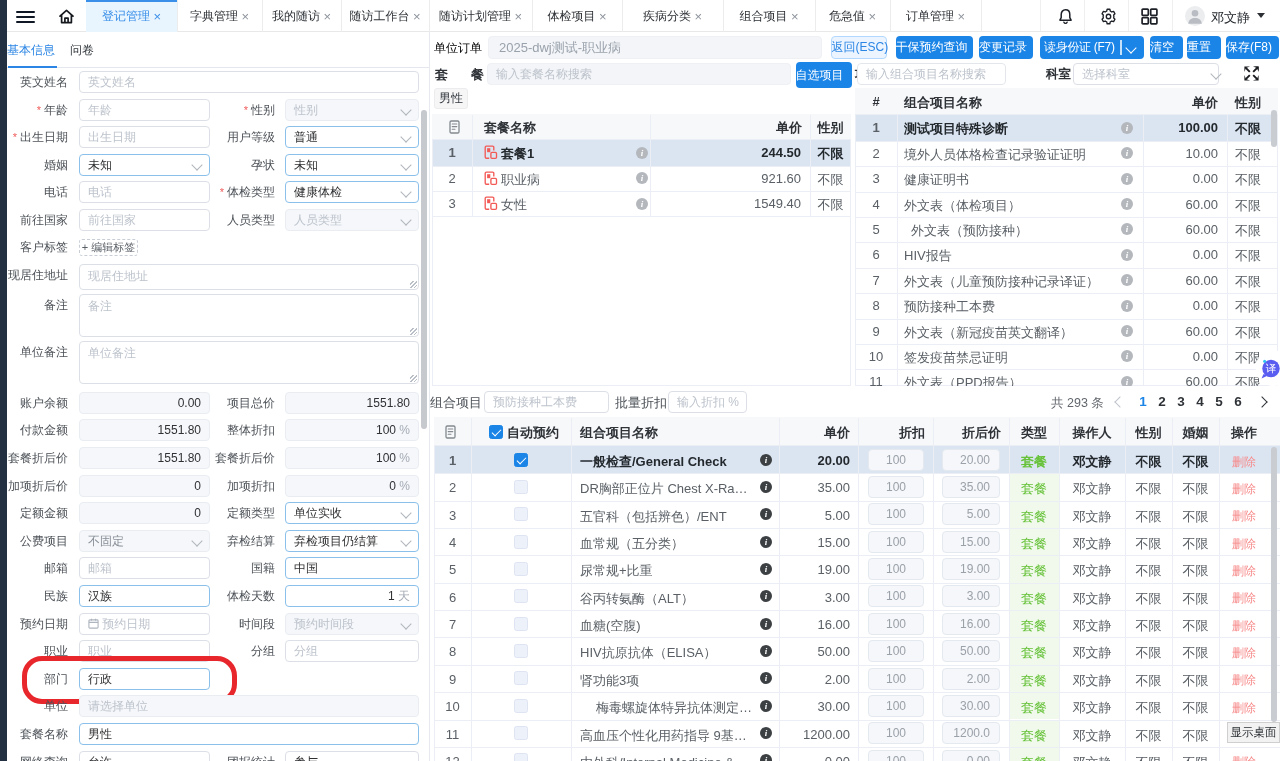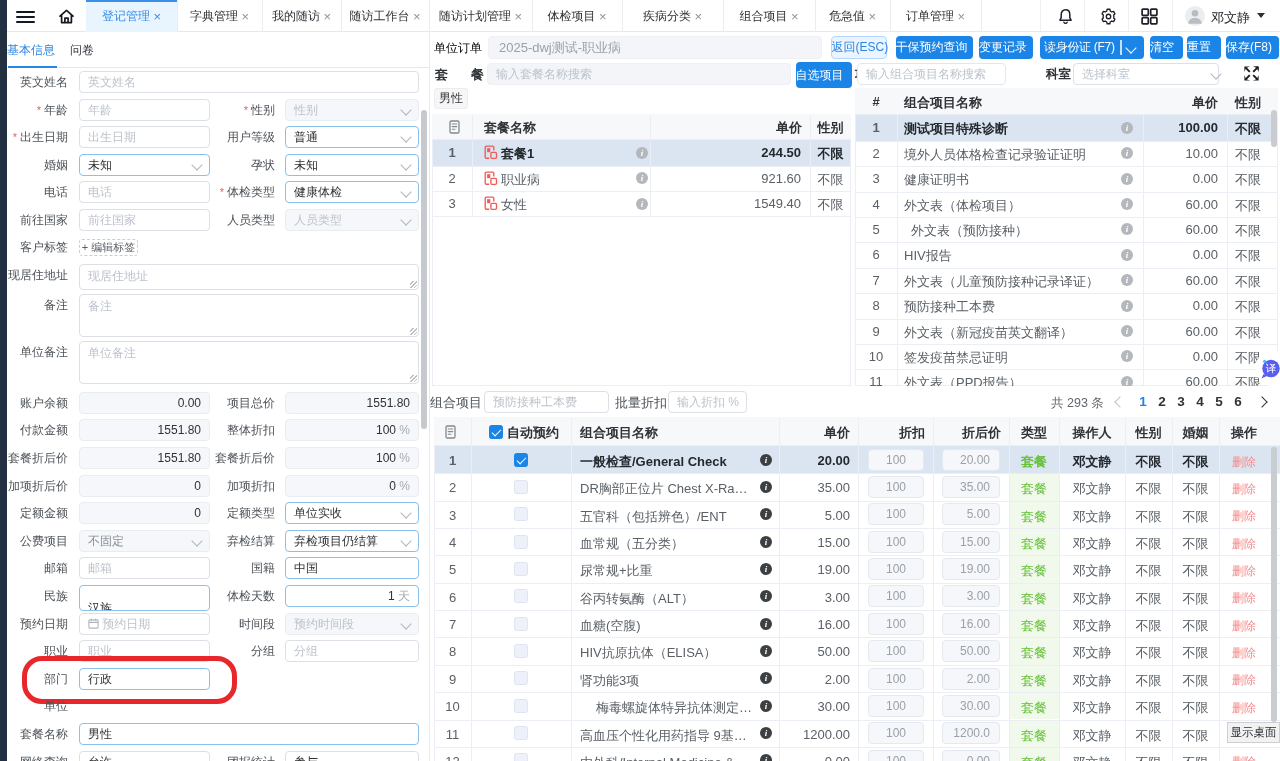--- a/index.html
+++ b/index.html
@@ -167,39 +167,40 @@
       <div class="in dis" style="left:79px;top:529.8px;width:131px;height:22px;padding:0 8px"><span style="color:#888e96">不固定</span></div>
       <div class="car" style="left:193px;top:536.8px"></div>
       <div class="lb" style="left:185px;top:529.8px;width:90px">弃检结算</div>
       <div class="in blue" style="left:285px;top:529.8px;width:134px;height:22px;padding:0 8px">弃检项目仍结算</div>
       <div class="car" style="left:402px;top:536.8px"></div>
       <div class="lb" style="left:-22px;top:557.4000000000001px;width:90px">邮箱</div>
       <div class="in ph" style="left:79px;top:557.4000000000001px;width:131px;height:22px;padding:0 8px">邮箱</div>
       <div class="lb" style="left:185px;top:557.4000000000001px;width:90px">国籍</div>
       <div class="in blue" style="left:285px;top:557.4000000000001px;width:134px;height:22px;padding:0 8px">中国</div>
       <div class="lb" style="left:-22px;top:585.0px;width:90px">民族</div>
-      <div class="in blue" style="left:79px;top:585.0px;width:131px;height:22px;padding:12px 8px">汉族</div>
+      <div class="in blue" style="left:79px;top:585.0px;width:131px;height:22px;padding:0 8px">汉族</div>
       <div class="lb" style="left:185px;top:585.0px;width:90px">体检天数</div>
       <div class="in blue rt" style="left:285px;top:585.0px;width:134px;height:22px;padding:0 8px">1 <span style="color:#a5abb5">天</span></div>
       <div class="lb" style="left:-22px;top:612.6px;width:90px">预约日期</div>
       <div class="in ph" style="left:79px;top:612.6px;width:131px;height:22px;padding:0 8px"><svg width="11" height="11" viewBox="0 0 12 12" fill="none" style="vertical-align:-1px">
           <rect x="1" y="2" width="10" height="9" rx="1" stroke="#aeb5bf" stroke-width="1.2"></rect>
           <path d="M1 4.8 H11 M3.8 0.8 V3 M8.2 0.8 V3" stroke="#aeb5bf" stroke-width="1.2"></path>
         </svg> 预约日期</div>
       <div class="lb" style="left:185px;top:612.6px;width:90px">时间段</div>
       <div class="in ph dis" style="left:285px;top:612.6px;width:134px;height:22px;padding:0 8px">预约时间段</div>
       <div class="car" style="left:402px;top:619.6px"></div>
       <div class="lb" style="left:-22px;top:640.2px;width:90px">职业</div>
       <div class="in ph" style="left:79px;top:640.2px;width:131px;height:22px;padding:0 8px">职业</div>
       <div class="lb" style="left:185px;top:640.2px;width:90px">分组</div>
       <div class="in ph" style="left:285px;top:640.2px;width:134px;height:22px;padding:0 8px">分组</div>
       <div class="lb" style="left:-22px;top:667.8px;width:90px">部门</div>
       <div class="in blue" style="left:79px;top:667.8px;width:131px;height:22px;padding:0 8px">行政</div>
       <div class="a" style="left:22px;top:656px;width:215px;height:48px;border:5.5px solid #e8272c;border-radius:20px"></div>
       <div class="lb" style="left:-22px;top:695.4000000000001px;width:90px">单位</div>
+      <div class="in ph dis" style="left:79px;top:695.4000000000001px;width:340px;height:22px;padding:0 8px">请选择单位</div>
       <div class="lb" style="left:-22px;top:723.0px;width:90px">套餐名称</div>
       <div class="in blue" style="left:79px;top:723.0px;width:340px;height:22px;padding:0 8px">男性</div>
       <div class="lb" style="left:-22px;top:750.6px;width:90px">网络查询</div>
       <div class="in" style="left:79px;top:750.6px;width:131px;height:22px;padding:0 8px">允许</div>
       <div class="car" style="left:193px;top:757.6px"></div>
       <div class="lb" style="left:185px;top:750.6px;width:90px">团报统计</div>
       <div class="in" style="left:285px;top:750.6px;width:134px;height:22px;padding:0 8px">参与</div>
       <div class="car" style="left:402px;top:757.6px"></div>
     </div>
   </div>

